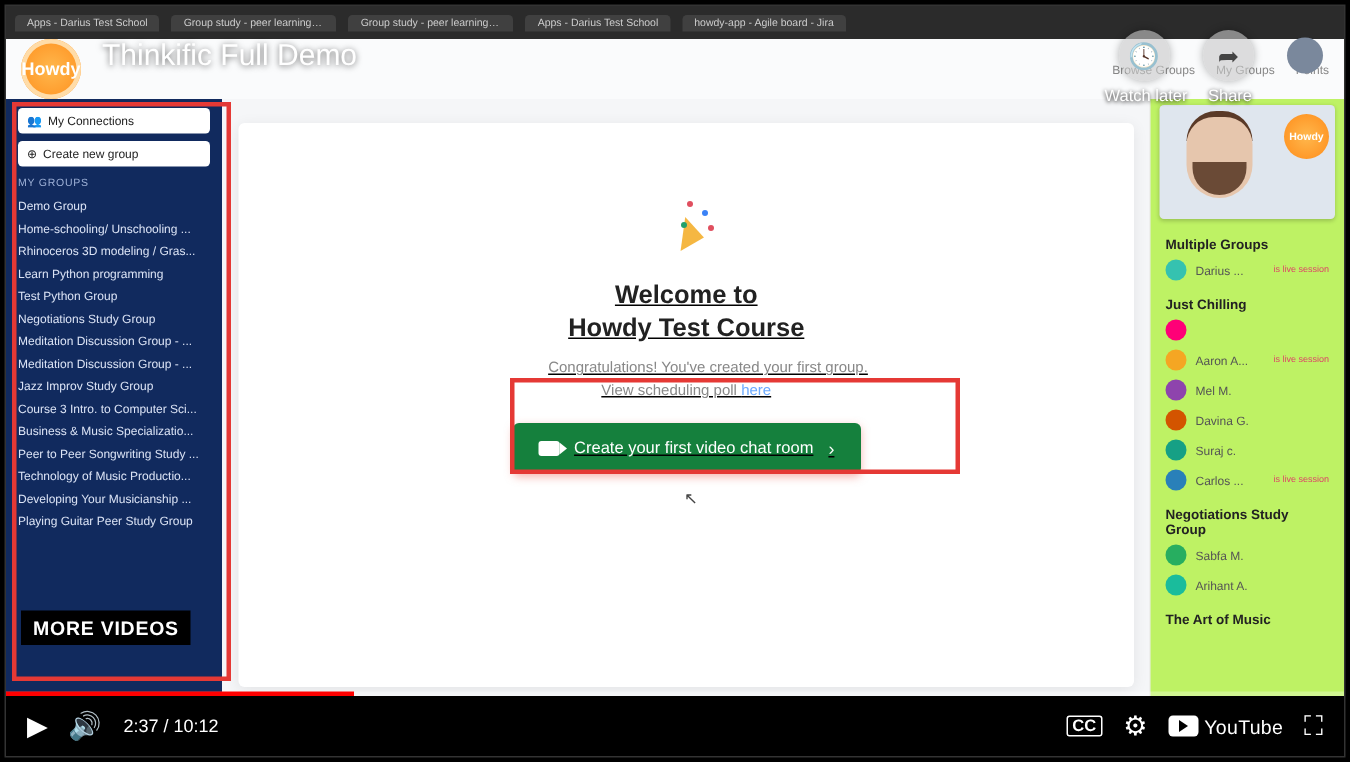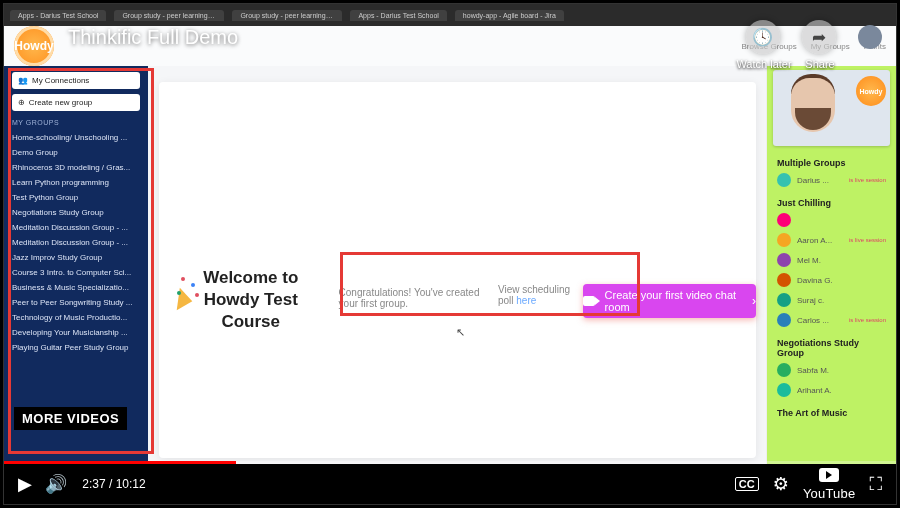--- a/index.html
+++ b/index.html
@@ -106,22 +106,23 @@
   }
   .anno-sidebar { top: 64px; left: 4px; width: 146px; height: 386px; }
   .anno-cta { top: 248px; left: 336px; width: 300px; height: 64px; }
   
   .main {
     position:absolute;
     top:56px; left:155px; right:140px; bottom:6px;
     background:#fff;
     border-radius:4px;
     box-shadow: 0 2px 10px rgba(0,0,0,.08);
-    display:flex; align-items:center;
+    display:flex; flex-direction:column; align-items:center;
     padding-top:46px;
+    text-decoration:underline;
   }
   .confetti {
     width:44px; height:44px; position:relative;
   }
   .confetti::before{
     content:"";
     position:absolute; left:12px; top:18px;
     border-left:14px solid transparent;
     border-right:4px solid transparent;
     border-bottom:18px solid #f5b742;
@@ -136,21 +137,21 @@
   .welcome-head {
     margin-top:14px; text-align:center;
     font-weight:700; color:#222;
     font-size:17px; line-height:1.3;
   }
   .subtext { font-size:10px; color:#888; margin-top:10px;margin-left:29px; }
   .subtext2 { font-size:10px; color:#888; margin-top:4px; }
   .subtext2 a{ color:#6aa9ff; text-decoration:none;}
   .cta-btn {
     margin-top:16px;
-    background:#d946ef;
+    background:#15803d;
     color:#fff;
     width:232px; height:34px;
     border-radius:4px;
     display:flex; align-items:center; justify-content:center;
     gap:10px; font-size:11px; font-weight:500;
     box-shadow:0 2px 6px rgba(240,112,102,.5);
     position:relative;
   }
   .cta-btn .cam{
     width:14px;height:10px;background:#fff;border-radius:2px;position:relative;
@@ -221,21 +222,21 @@
     background:linear-gradient(to top, rgba(0,0,0,.9), rgba(0,0,0,.5) 70%, transparent);
     display:flex;align-items:center;padding:0 14px;gap:14px;color:#fff;
   }
   .progress{
     position:absolute;left:0;right:0;bottom:40px;height:3px;background:rgba(255,255,255,.3);
   }
   .progress-fill{height:100%;background:#f00;width:26%;}
   .pbtn{font-size:18px;cursor:pointer;}
   .ptime{font-size:12px;}
   .spacer{flex:1;}
-  .yt-logo{font-size:13px;display:flex;align-items:center;gap:4px;font-weight:500;letter-spacing:.2px;flex-direction:column;}
+  .yt-logo{font-size:13px;display:flex;align-items:center;gap:4px;font-weight:500;letter-spacing:.2px;}
   .yt-logo .box{width:20px;height:14px;background:#fff;border-radius:3px;position:relative;}
   .yt-logo .box::after{content:"";position:absolute;left:7px;top:3px;border-left:6px solid #000;border-top:4px solid transparent;border-bottom:4px solid transparent;}
   .cc{font-size:11px;border:1px solid #fff;padding:0 3px;border-radius:2px;font-weight:700;}
 </style>
 </head>
 <body>
 
 <div class="video-frame">
 
   <div class="browser-chrome">
@@ -262,22 +263,22 @@
     <div class="sidebar">
       <div class="side-btn">
         <span>👥</span>
         <span>My Connections</span>
       </div>
       <div class="side-btn">
         <span>⊕</span>
         <span>Create new group</span>
       </div>
       <div class="side-head">MY GROUPS</div>
+      <div class="side-item">Demo Group</div>
       <div class="side-item">Home-schooling/ Unschooling ...</div>
-      <div class="side-item">Demo Group</div>
       <div class="side-item">Rhinoceros 3D modeling / Gras...</div>
       <div class="side-item">Learn Python programming</div>
       <div class="side-item">Test Python Group</div>
       <div class="side-item">Negotiations Study Group</div>
       <div class="side-item">Meditation Discussion Group - ...</div>
       <div class="side-item">Meditation Discussion Group - ...</div>
       <div class="side-item">Jazz Improv Study Group</div>
       <div class="side-item">Course 3 Intro. to Computer Sci...</div>
       <div class="side-item">Business &amp; Music Specializatio...</div>
       <div class="side-item">Peer to Peer Songwriting Study ...</div>

